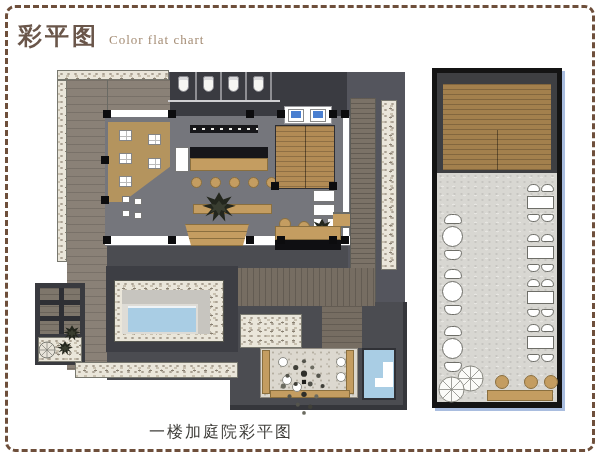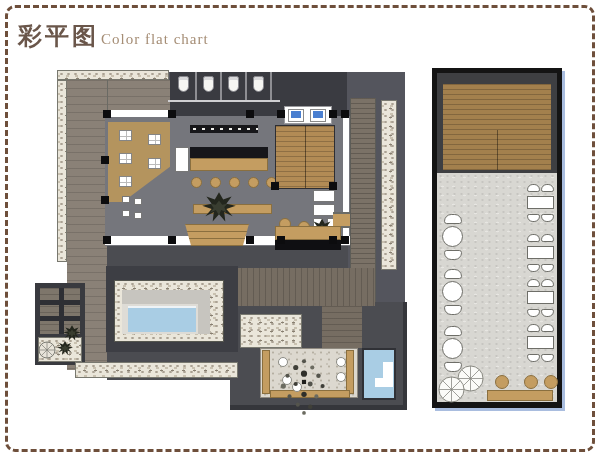--- a/index.html
+++ b/index.html
@@ -2,21 +2,21 @@
 <html style="--border-brown: #6e4f3b; --title-brown: #6a564a; --subtitle-brown: #a58d75; --caption-gray: #403f3b; --site: #54555d; --charcoal: #3a3b41; --floor: #75767c; --deck: #8a8177; --tan: #c49d61; --dining: #b4945e; --pool: #a9cde4; --concrete: #d8d7d2; --roof: #a3804d; --shadow-blue: #a9bddf;"><head>
 <meta charset="utf-8">
 <style>
   html,body{margin:0;padding:0;background:#fff;}
   .stage{position:relative;width:600px;height:457px;background:#ffffff;overflow:hidden;
          font-family:"Liberation Serif","DejaVu Serif",serif;}
   .abs{position:absolute;}
   .dashb{position:absolute;left:5px;top:5px;right:5px;bottom:5px;
          border:3px dashed var(--border-brown);border-radius:10px;pointer-events:none;}
   .title-cn{font-size:24px;font-weight:bold;color:var(--title-brown);letter-spacing:3px;}
-  .title-en{font-size:15px;color:var(--subtitle-brown);margin-left:2px;letter-spacing:1px;}
+  .title-en{font-size:13px;color:var(--subtitle-brown);margin-left:10px;letter-spacing:1px;}
   .caption{position:absolute;top:422px;font-size:16px;color:var(--caption-gray);
            letter-spacing:2px;text-align:center;}
   
   .pebble{background-color:#eae6da;
     background-image:radial-gradient(#aaa193 1px,transparent 1.5px),
                      radial-gradient(#887f70 1px,transparent 1.4px),
                      radial-gradient(#c9c1b0 1.2px,transparent 1.7px);
     background-size:7px 6px,11px 9px,9px 8px;background-position:0 0,3px 3px,5px 1px;
     border:1px solid #78786f;box-sizing:border-box;}
   .gravel{background-color:#dcd8cf;
@@ -302,13 +302,14 @@
       </svg>
     <svg class="abs" style="left:6px;top:308px;" width="27" height="27" viewBox="0 0 28 28">
         <use href="#umbr"></use>
       </svg>
     <div class="abs rstool" style="left:63px;top:307px;"></div>
     <div class="abs rstool" style="left:92px;top:307px;"></div>
     <div class="abs rstool" style="left:112px;top:307px;"></div>
     <div class="abs" style="left:55px;top:322px;width:66px;height:11px;background:var(--tan);border:1px solid #8a6f3f;box-sizing:border-box;"></div>
   </div>
 
+  <div class="caption" style="left:32px;width:378px;">一楼加庭院彩平图</div>
 </div>
 
 </body></html>

